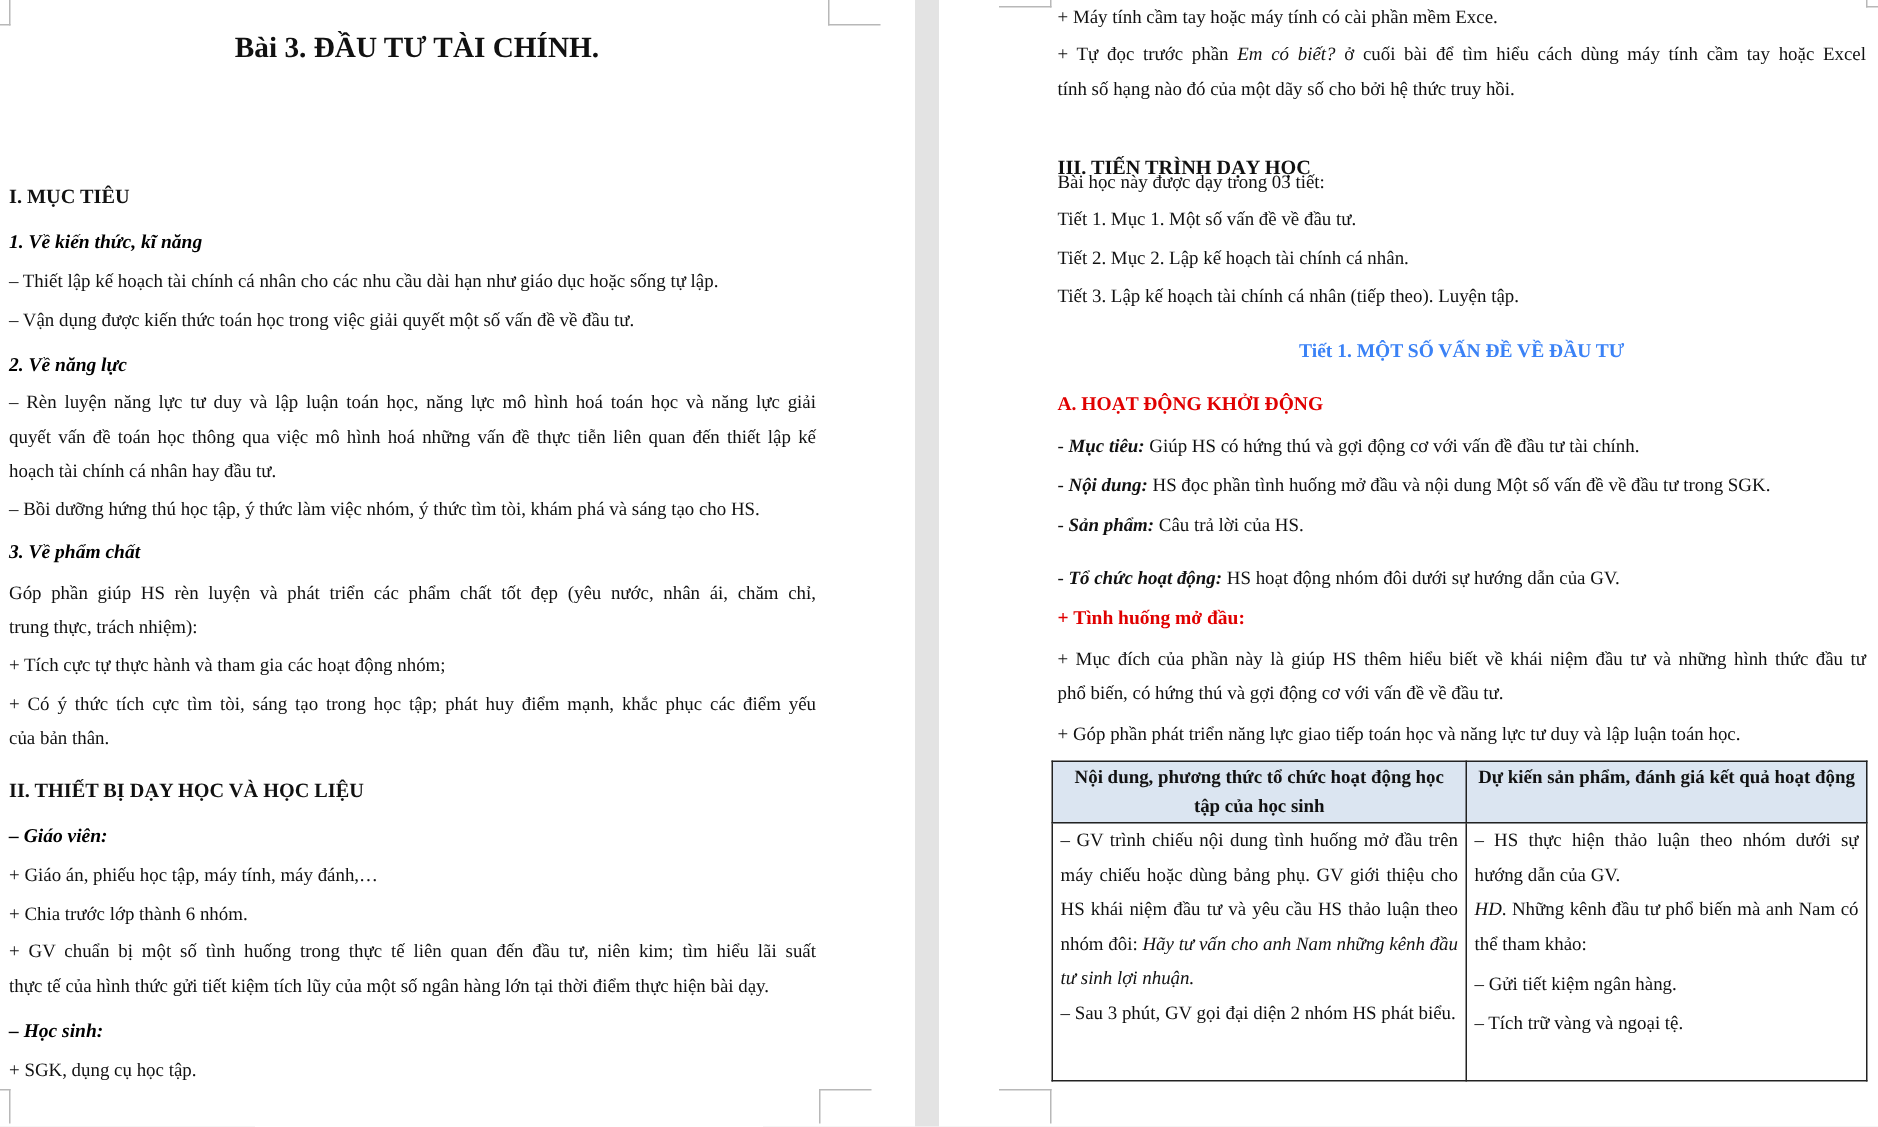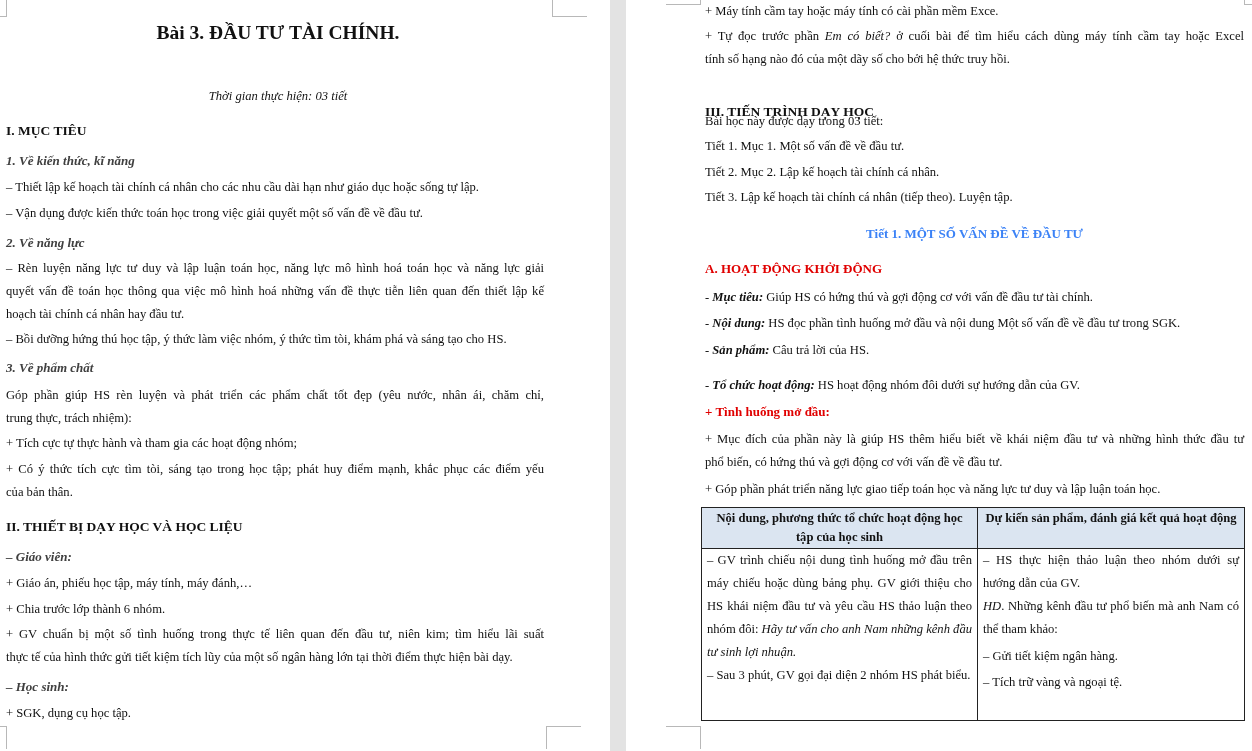--- a/index.html
+++ b/index.html
@@ -15,21 +15,21 @@
   #page-left { left:0; width:610px; }
   #page-right { left:626px; width:736px; }
   .gap { position:absolute; left:610px; width:16px; top:0; height:751px; background:#e3e3e3; }
 
   .crop { position:absolute; width:34px; height:22px; border-color:#b8b8b8; border-style:solid; border-width:0; }
 
   .line { position:absolute; white-space:nowrap; font-size:12.6px; line-height:16px; }
   .title { font-size:19.5px; font-weight:bold; line-height:24px; text-align:center; width:556px; left:0; }
   .center { text-align:center; }
   .h1 { font-weight:bold; font-size:13.5px; }
-  .sub { color:#404040; font-weight:bold; font-style:italic; font-size:13px; }
+  .sub { color:#000000; font-weight:bold; font-style:italic; font-size:13px; }
   .red { color:#e00000; font-weight:bold; font-size:13px; }
   .green { color:#3b82f6; font-weight:bold; font-size:13px; }
   .bi { font-weight:bold; font-style:italic; }
   .it { font-style:italic; }
   .just { text-align:justify; text-align-last:justify; white-space:normal; }
 
   table.tbl {
     position:absolute; left:701px; top:507px; width:543px; border-collapse:collapse;
     font-size:12.6px; line-height:23px; table-layout:fixed;
   }
@@ -39,21 +39,20 @@
   .tbl td .jl { text-align:justify; text-align-last:justify; }
 </style>
 </head>
 <body>
 
 <div class="page" id="page-left">
   <div class="crop" style="left:552px; top:-6px; border-left-width:1px; border-bottom-width:1px;"></div>
   <div class="crop" style="left:-28px; top:-6px; border-right-width:1px; border-bottom-width:1px;"></div>
 
   <div class="line title" style="top:21px;">Bài 3. ĐẦU TƯ TÀI CHÍNH.</div>
-  <div class="line center it" style="top:88px; left:0; width:556px;">Thời gian thực hiện: 03 tiết</div>
 
   <div class="line h1" style="top:123px; left:6px;">I. MỤC TIÊU</div>
 
   <div class="line sub" style="top:153px; left:6px;">1. Về kiến thức, kĩ năng</div>
   <div class="line" style="top:179px; left:6px;">– Thiết lập kế hoạch tài chính cá nhân cho các nhu cầu dài hạn như giáo dục hoặc sống tự lập.</div>
   <div class="line" style="top:205px; left:6px;">– Vận dụng được kiến thức toán học trong việc giải quyết một số vấn đề về đầu tư.</div>
 
   <div class="line sub" style="top:235px; left:6px;">2. Về năng lực</div>
   <div class="line just" style="top:260px; left:6px; width:538px;">– Rèn luyện năng lực tư duy và lập luận toán học, năng lực mô hình hoá toán học và năng lực giải</div>
   <div class="line just" style="top:283px; left:6px; width:538px;">quyết vấn đề toán học thông qua việc mô hình hoá những vấn đề thực tiễn liên quan đến thiết lập kế</div>

